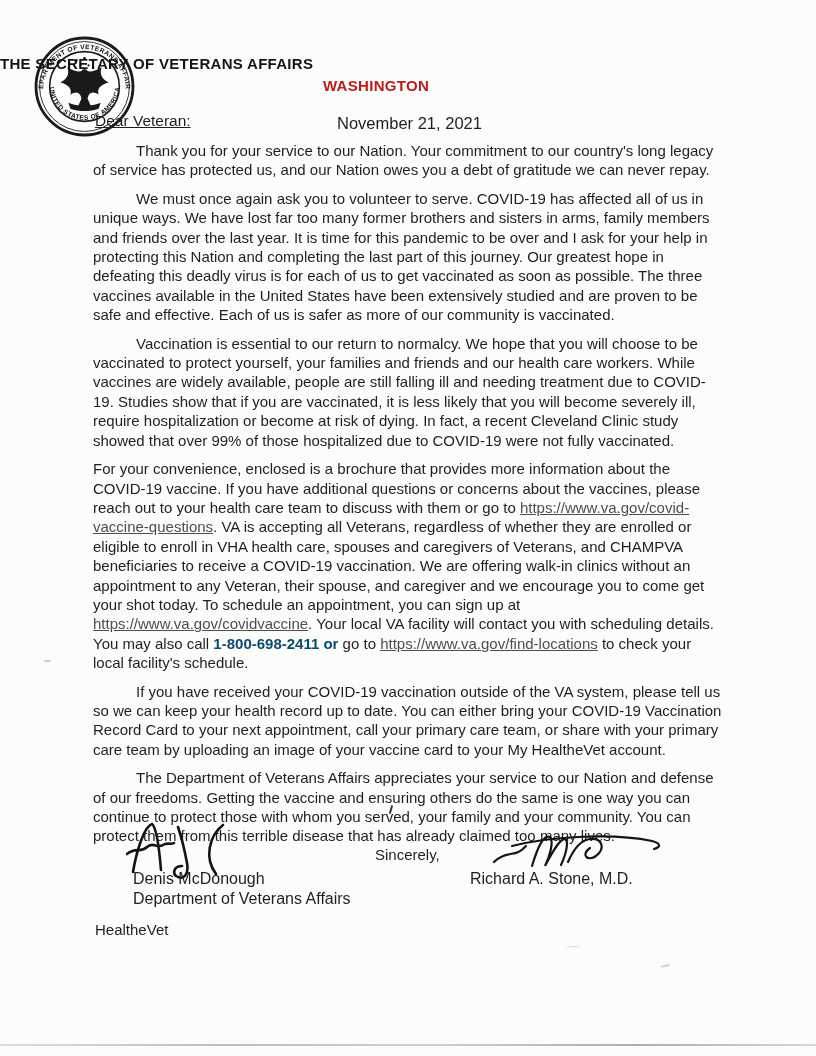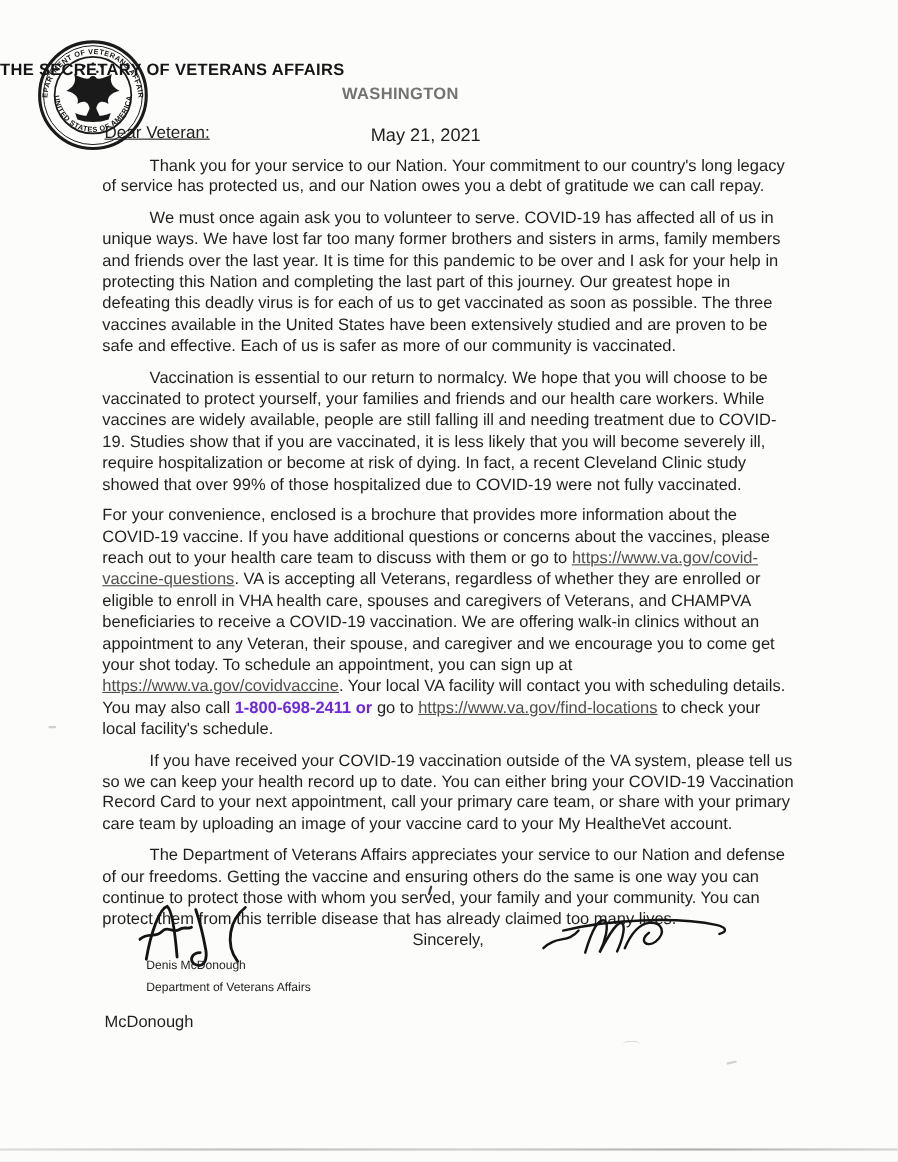--- a/index.html
+++ b/index.html
@@ -6,38 +6,38 @@
   .page {
     position:relative; width:816px; height:1056px; margin:0 auto;
     background:#fcfcfb; overflow:hidden;
     font-family:"Liberation Sans", sans-serif; color:#1f1f1f;
   }
   .header-title {
     position:absolute; top:55px; left:0; width:816px; 
     font-weight:bold; font-size:15px; letter-spacing:.3px; color:#151515;
   }
   .header-subtitle {
-    position:absolute; top:77px; left:4px; width:720px; text-align:center;
-    font-weight:bold; font-size:15px; letter-spacing:.3px; color:#737373;
+    position:absolute; top:77px; left:16px; width:720px; text-align:center;
+    font-weight:bold; font-size:15px; letter-spacing:.3px; color:#b91c1c;
   }
   .seal { position:absolute; left:33px; top:36px; }
   .salutation { position:absolute; left:95px; top:112px; font-size:15.5px;text-decoration:underline; }
   .letter-date { position:absolute; left:337px; top:114px; font-size:16.5px; }
   .letter-body {
     position:absolute; left:93px; top:141px; width:633px;
     font-size:15px; line-height:19.4px; text-align:left;
   }
   .letter-body p.para { margin:0 0 9px 0; }
   .letter-body p.indent { text-indent:43px; }
   .letter-link { color:#4e4e4e; text-decoration:underline; }
-  .letter-body strong { color:#6d28d9; }
+  .letter-body strong { color:#0c4a6e; }
   .closing { position:absolute; left:375px; top:846px; font-size:15px; }
   .sig-left-svg  { position:absolute; left:126px; top:818px; }
   .sig-right-svg { position:absolute; left:490px; top:828px; }
-  .signer { position:absolute; font-size:11px; line-height:19.5px; }
+  .signer { position:absolute; font-size:16px; line-height:19.5px; }
   .signer-left  { left:133px; top:869px; }
   .signer-right { left:470px; top:869px; }
   .enclosure { position:absolute; left:95px; top:921px; font-size:15px; }
   
   .mark-dash { position:absolute; left:44px; top:660px; width:7px; height:2px;
                background:#a8a8a8; opacity:.55; border-radius:1px; }
   .mark-tick { position:absolute; left:390px; top:805px; width:2px; height:9px;
                background:#3c3c3c; transform:rotate(16deg); border-radius:1px; }
   .mark-small { position:absolute; left:660px; top:959px; width:9px; height:6px;
                border-bottom:2px solid #9b9b9b; opacity:.45; transform:rotate(-12deg); }
@@ -80,24 +80,24 @@
                C62 52 66 48 74 46 C69 44 64 39 67 31 C60 35 54 37 50 33 Z"></path>
       <circle cx="50" cy="36" r="3.2"></circle>
       <path d="M34 66 C42 70 58 70 66 66 L64 72 C56 75 44 75 36 72 Z"></path>
     </g>
   </svg>
 
   <div class="header-title">THE SECRETARY OF VETERANS AFFAIRS</div>
   <div class="header-subtitle">WASHINGTON</div>
 
   <div class="salutation">Dear Veteran:</div>
-  <div class="letter-date">May 21, 2021</div>
+  <div class="letter-date">November 21, 2021</div>
 
   <div class="letter-body">
-      <p class="para indent"><span>Thank you for your service to our Nation. Your commitment to our country's long legacy of service has protected us, and our Nation owes you a debt of gratitude we can call repay.</span></p>
+      <p class="para indent"><span>Thank you for your service to our Nation. Your commitment to our country's long legacy of service has protected us, and our Nation owes you a debt of gratitude we can never repay.</span></p>
       <p class="para indent"><span>We must once again ask you to volunteer to serve. COVID-19 has affected all of us in unique ways. We have lost far too many former brothers and sisters in arms, family members and friends over the last year. It is time for this pandemic to be over and I ask for your help in protecting this Nation and completing the last part of this journey. Our greatest hope in defeating this deadly virus is for each of us to get vaccinated as soon as possible. The three vaccines available in the United States have been extensively studied and are proven to be safe and effective. Each of us is safer as more of our community is vaccinated.</span></p>
       <p class="para indent"><span>Vaccination is essential to our return to normalcy. We hope that you will choose to be vaccinated to protect yourself, your families and friends and our health care workers. While vaccines are widely available, people are still falling ill and needing treatment due to COVID-19. Studies show that if you are vaccinated, it is less likely that you will become severely ill, require hospitalization or become at risk of dying. In fact, a recent Cleveland Clinic study showed that over 99% of those hospitalized due to COVID-19 were not fully vaccinated.</span></p>
       <p class="para"><span>For your convenience, enclosed is a brochure that provides more information about the COVID-19 vaccine.  If you have additional questions or concerns about the vaccines, please reach out to your health care team to discuss with them or go to </span><a href="#" class="letter-link">https://www.va.gov/covid-vaccine-questions</a><span>. VA is accepting all Veterans, regardless of whether they are enrolled or eligible to enroll in VHA health care, spouses and caregivers of Veterans, and CHAMPVA beneficiaries to receive a COVID-19 vaccination. We are offering walk-in clinics without an appointment to any Veteran, their spouse, and caregiver and we encourage you to come get your shot today. To schedule an appointment, you can sign up at </span><a href="#" class="letter-link">https://www.va.gov/covidvaccine</a><span>. Your local VA facility will contact you with scheduling details. You may also call </span><strong>1-800-698-2411 or</strong><span> go to </span><a href="#" class="letter-link">https://www.va.gov/find-locations</a><span> to check your local facility's schedule.</span></p>
       <p class="para indent"><span>If you have received your COVID-19 vaccination outside of the VA system, please tell us so we can keep your health record up to date. You can either bring your COVID-19 Vaccination Record Card to your next appointment, call your primary care team, or share with your primary care team by uploading an image of your vaccine card to your My HealtheVet account.</span></p>
       <p class="para indent"><span>The Department of Veterans Affairs appreciates your service to our Nation and defense of our freedoms. Getting the vaccine and ensuring others do the same is one way you can continue to protect those with whom you served, your family and your community. You can protect them from this terrible disease that has already claimed too many lives.</span></p>
     </div>
 
   <div class="closing">Sincerely,</div>
 
   <svg class="sig-left-svg" width="140" height="62" viewBox="0 0 140 62">
@@ -116,23 +116,24 @@
       <path d="M78 34 C84 20 92 12 100 11 C112 10 116 20 106 28 C98 34 90 27 100 20"></path>
       <path d="M22 18 C62 8 124 5 162 13 C170 15 172 19 164 21"></path>
     </g>
   </svg>
 
   <div class="signer signer-left">
     <div>Denis McDonough</div>
     <div>Department of Veterans Affairs</div>
   </div>
   <div class="signer signer-right">
+    <div>Richard A. Stone, M.D.</div>
   </div>
 
-  <div class="enclosure">McDonough</div>
+  <div class="enclosure">HealtheVet</div>
 
   <div class="mark-dash"></div>
   <div class="mark-tick"></div>
   <div class="mark-small"></div>
   <div class="mark-curve"></div>
   <div class="bottom-scan-line"></div>
 
 </div>
 
 </body></html>

